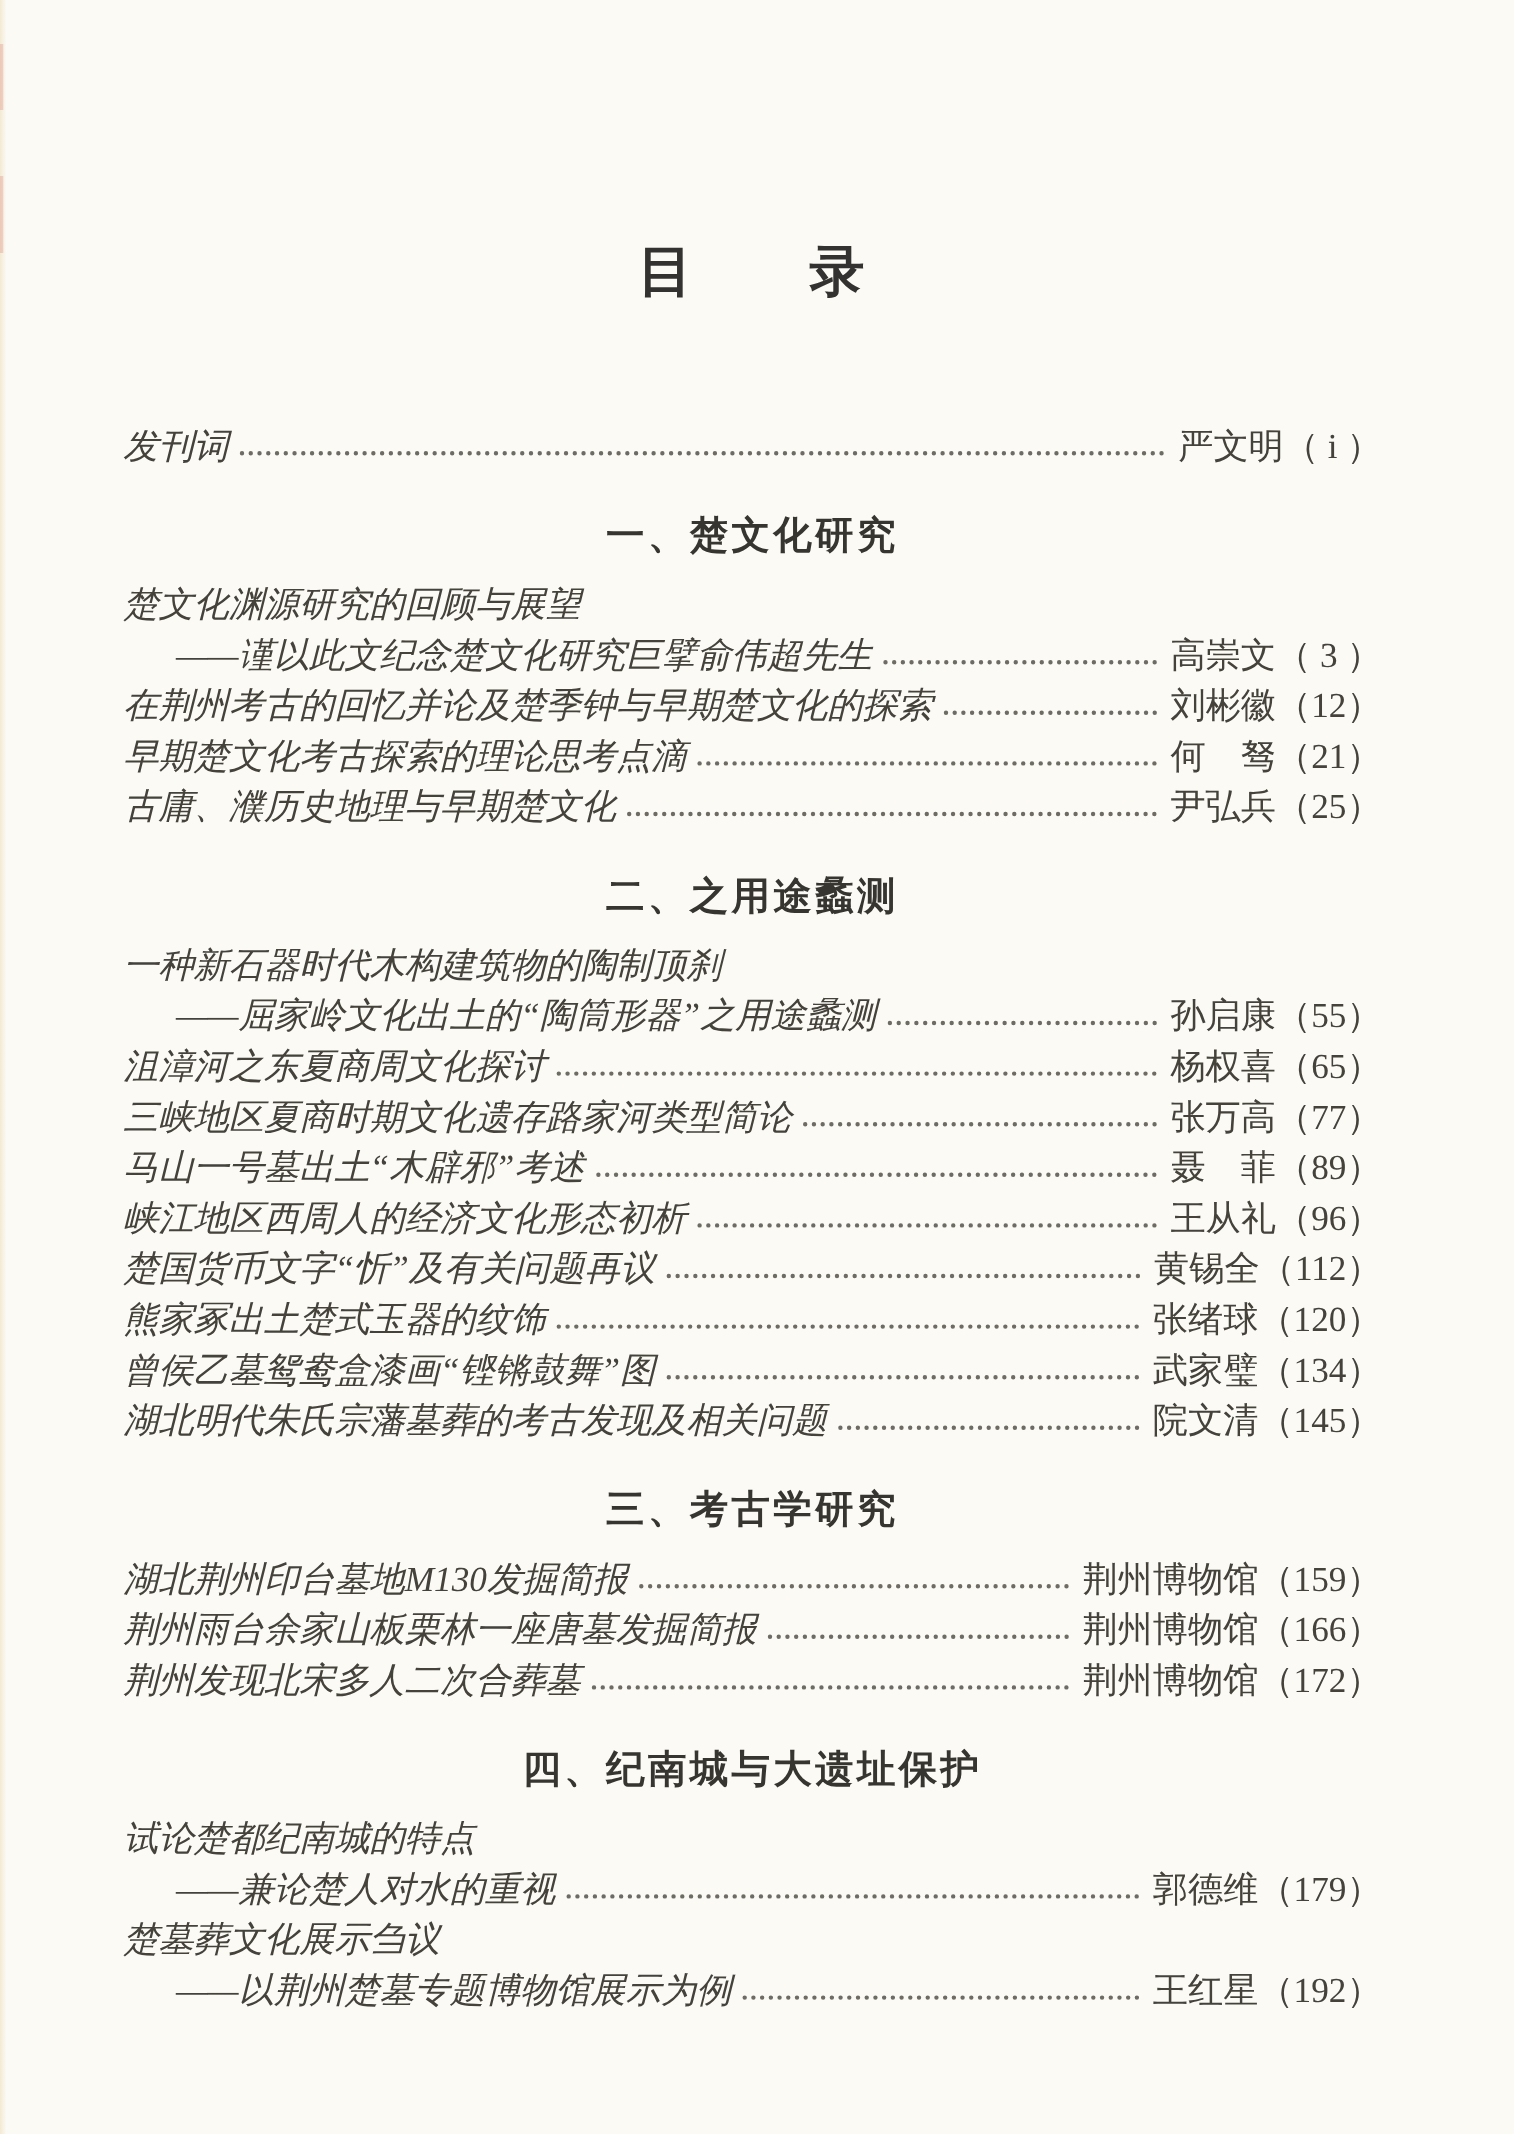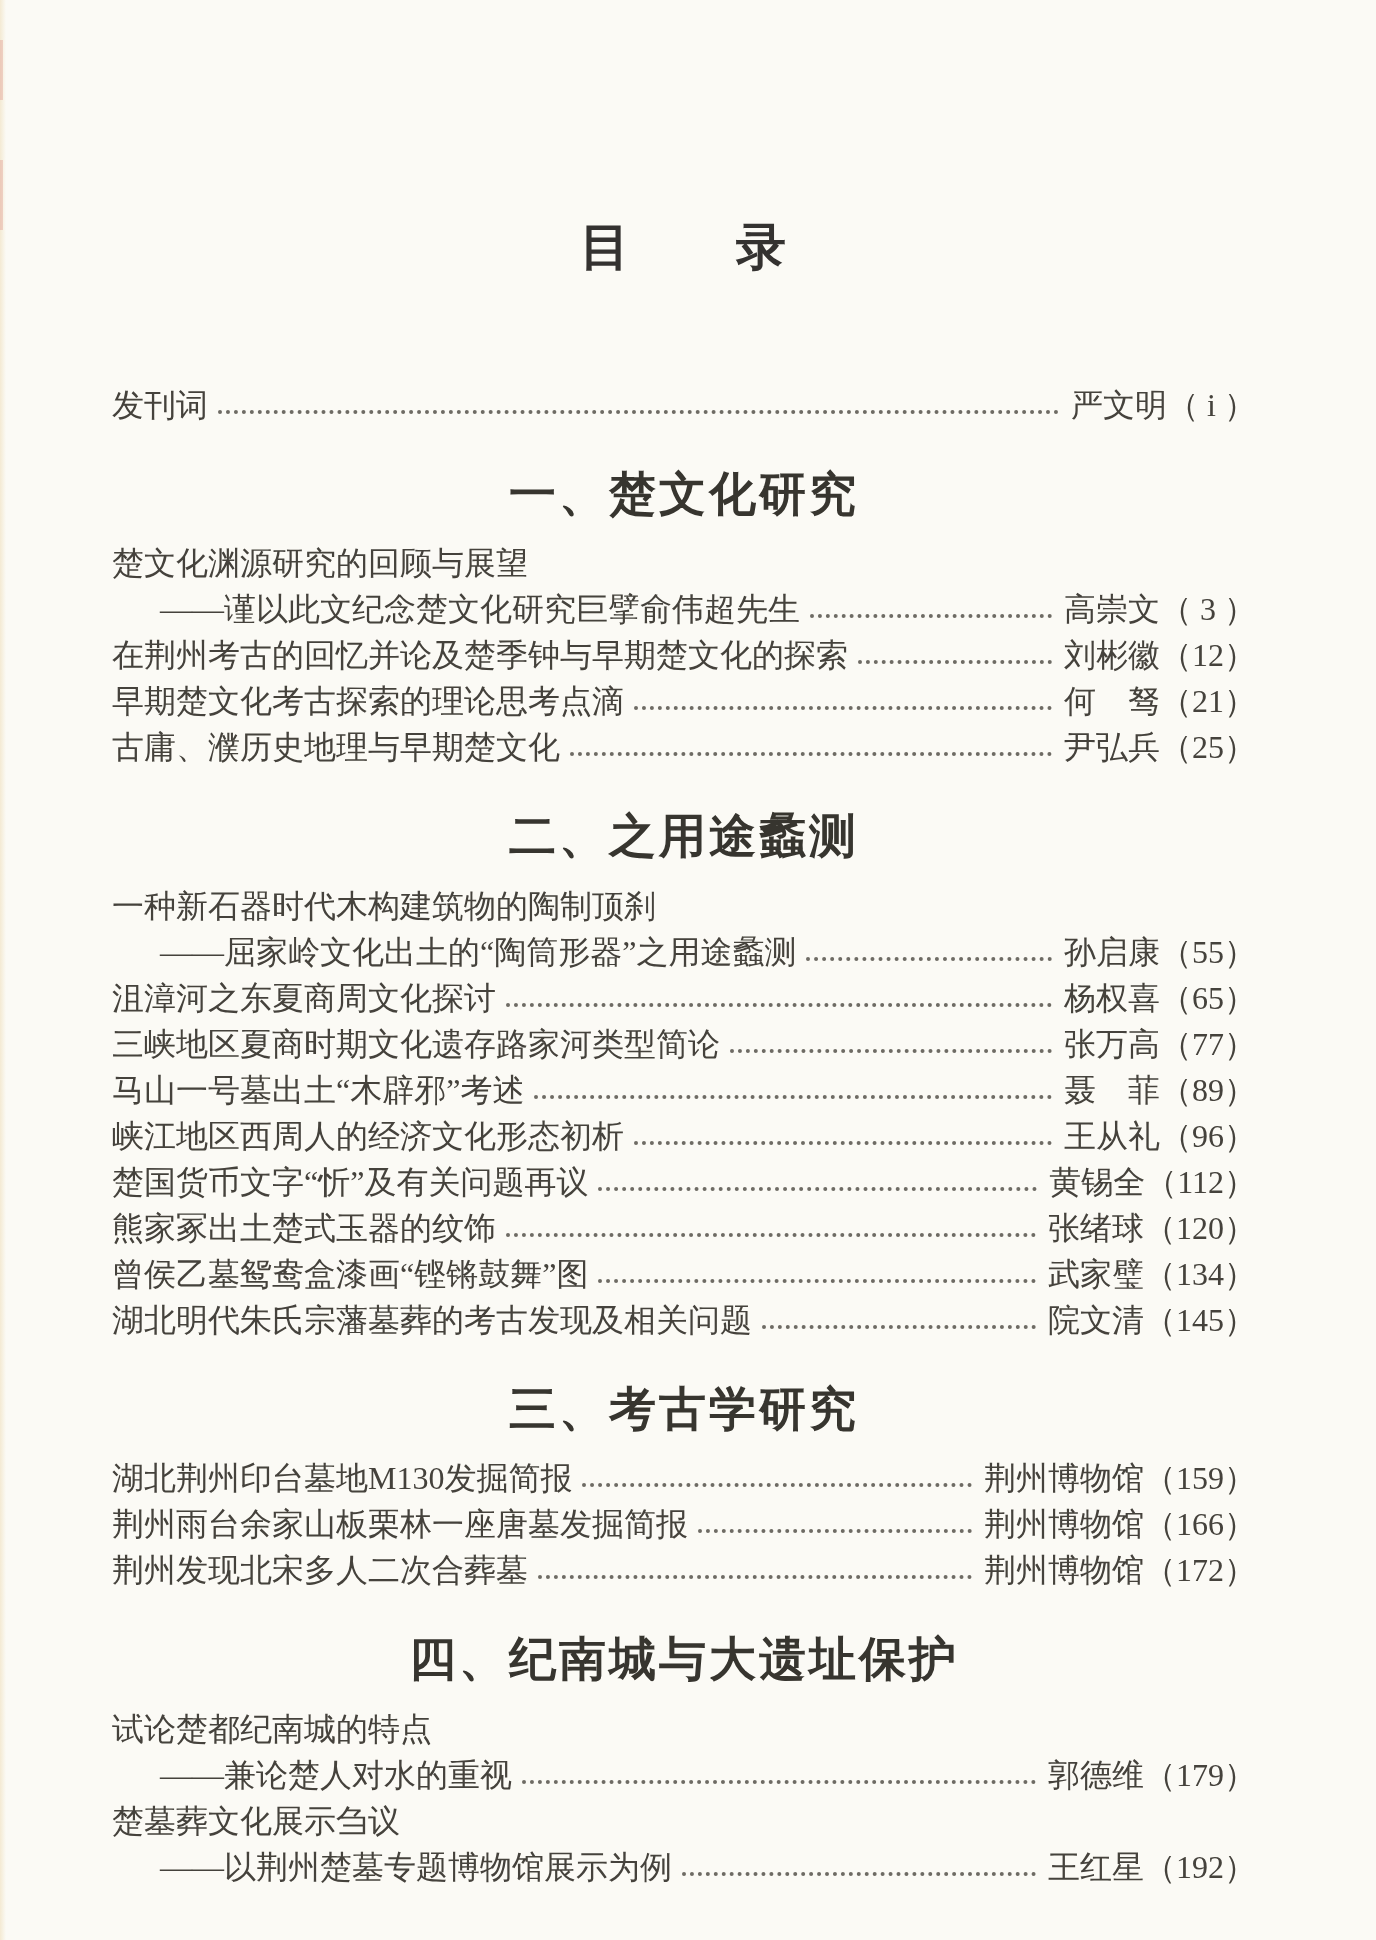--- a/index.html
+++ b/index.html
@@ -28,35 +28,35 @@
     font-weight:700;
     color:#343230;
     letter-spacing:2px;
     line-height:1.3;
   }
   .toc{margin-top:100px;}
   .sec-h{
     margin:40px 0 16px 0;
     text-align:center;
     font-family:"Liberation Sans","DejaVu Sans",sans-serif;
-    font-size:47px;
+    font-size:35px;
     font-weight:700;
     color:#37352f;
     letter-spacing:3px;
     line-height:1.2;
   }
   .row{
     display:flex;
     align-items:flex-end;
     height:46px;
     font-size:32px;
     line-height:42px;
     white-space:nowrap;
   }
-  .row .t{flex:0 0 auto;}
+  .row .t{flex:0 0 auto;font-style:italic;}
   .row.sub .t{padding-left:48px;}
   .leader{
     flex:1 1 auto;
     min-width:14px;
     margin:0 12px 12px 10px;
     border-bottom:4px dotted #6e6b64;
     height:0;
   }
   .author{flex:0 0 auto;text-align:right;}
 </style>

